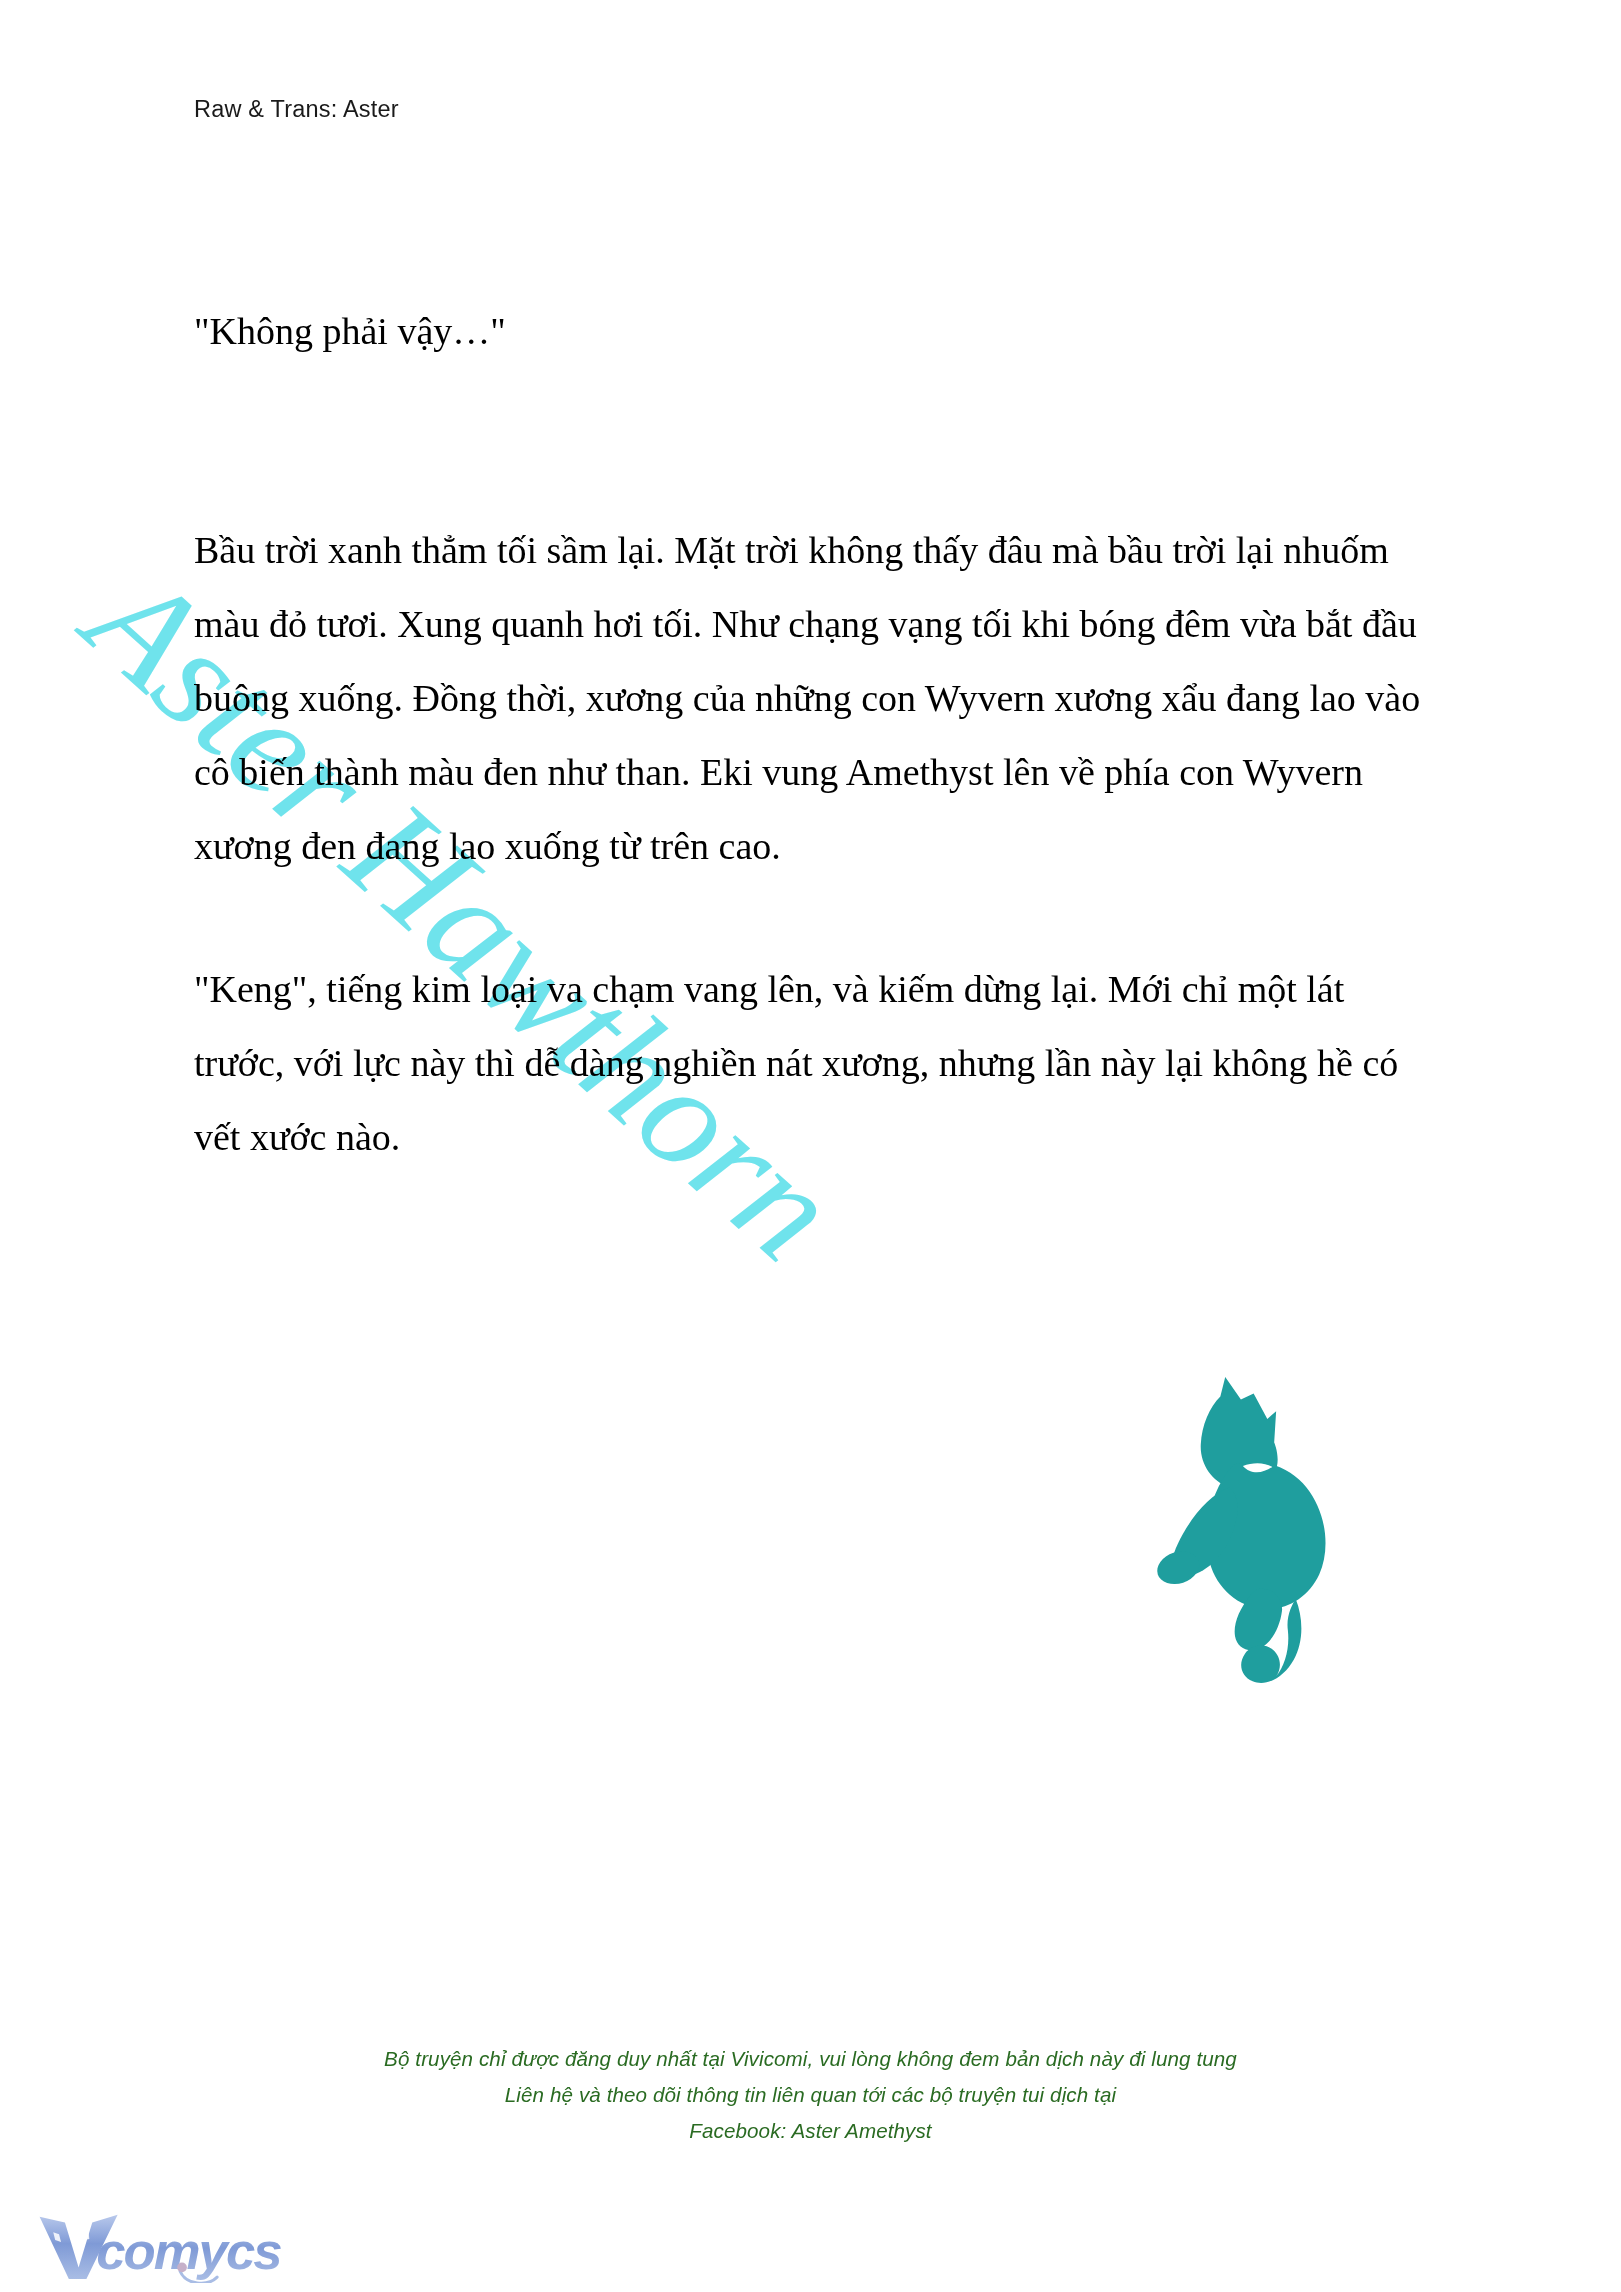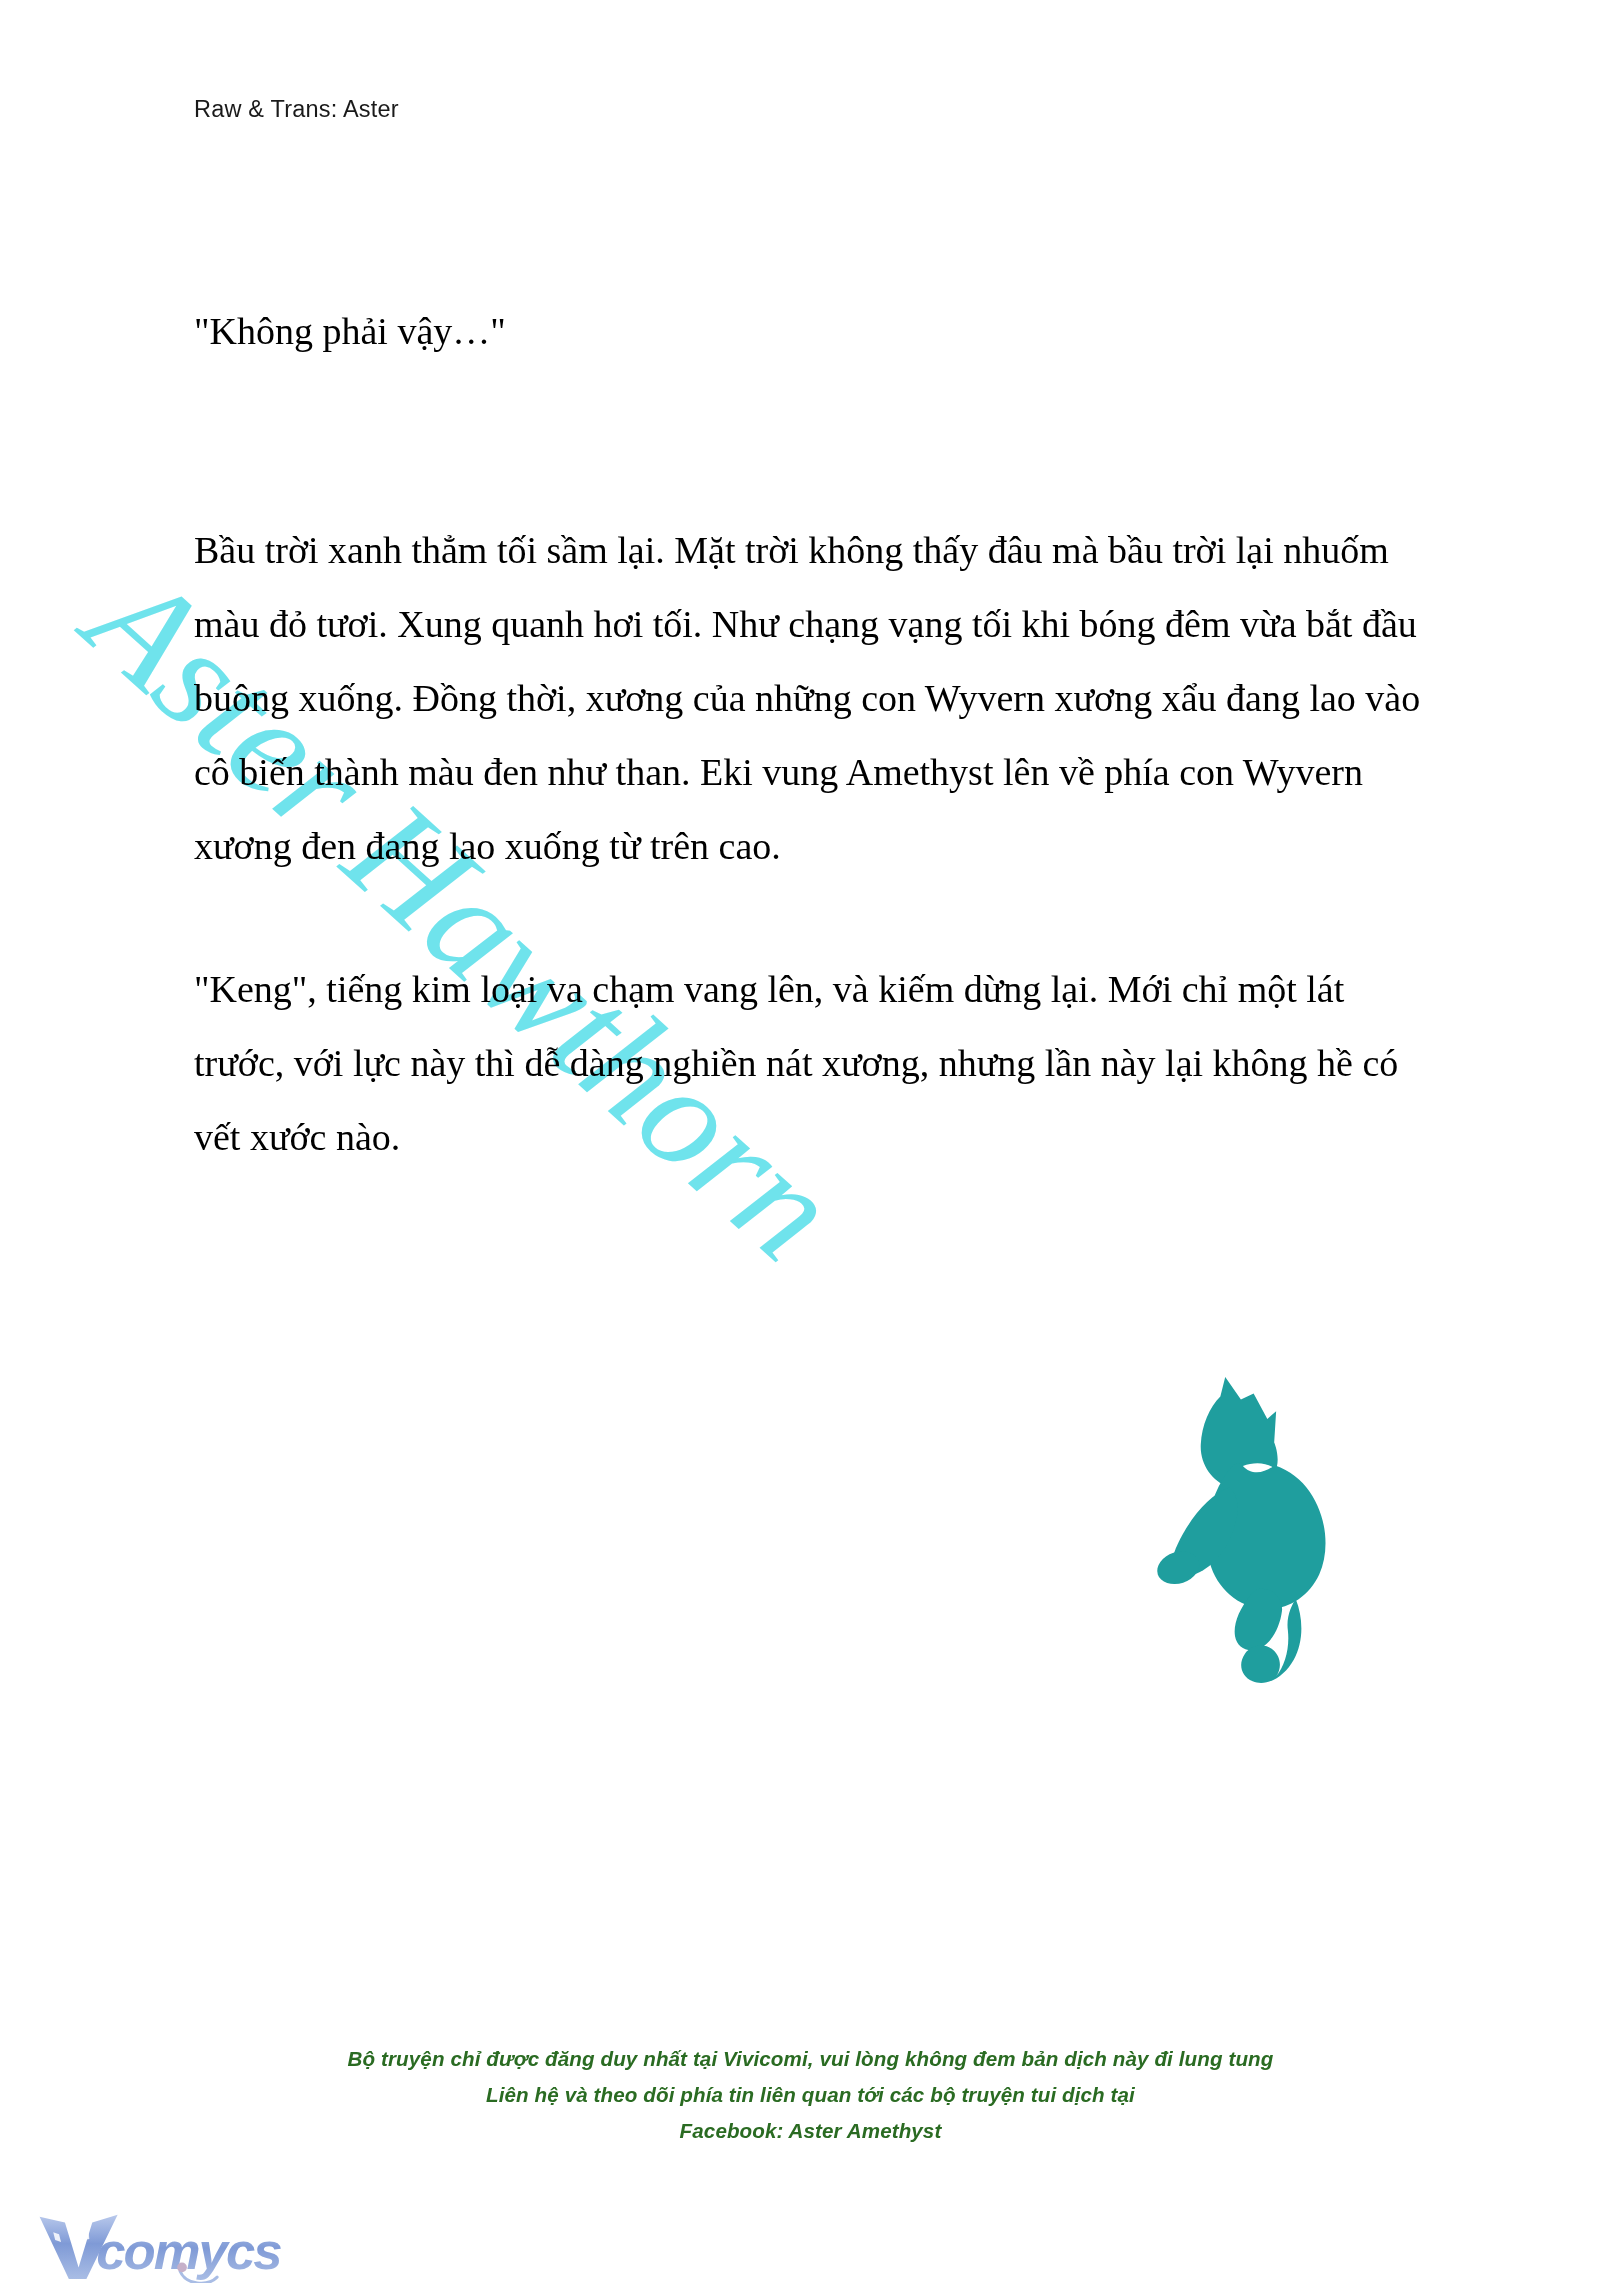--- a/index.html
+++ b/index.html
@@ -85,21 +85,21 @@
   .footer-notice {
     position: absolute;
     left: 0;
     right: 0;
     top: 2041px;
     text-align: center;
     z-index: 2;
   }
   .footer-line {
     font-family: "Liberation Sans", "DejaVu Sans", sans-serif;
-    font-weight: bold;
+    font-weight: normal;
     font-style: italic;
     font-size: 20.6px;
     line-height: 36px;
     color: #2a6b22;
     letter-spacing: 0.1px;
   }
 
   
   .vcomycs-logo {
     position: absolute;
@@ -176,21 +176,21 @@
                  C161 300 166 282 164 264
                  C162 250 168 238 172 232 Z"></path>
 
         <path d="M118 96 C128 92 140 92 148 97 C138 104 126 105 118 96 Z" fill="#ffffff"></path>
       </g>
     </svg>
   </div>
 
   <div class="footer-notice">
     <div class="footer-line">Bộ truyện chỉ được đăng duy nhất tại Vivicomi, vui lòng không đem bản dịch này đi lung tung</div>
-    <div class="footer-line">Liên hệ và theo dõi phía tin liên quan tới các bộ truyện tui dịch tại</div>
+    <div class="footer-line">Liên hệ và theo dõi thông tin liên quan tới các bộ truyện tui dịch tại</div>
     <div class="footer-line">Facebook: Aster Amethyst</div>
   </div>
 
   <div class="vcomycs-logo">
     <svg viewBox="0 0 260 82" width="255" height="80" xmlns="http://www.w3.org/2000/svg" aria-hidden="true">
       <defs>
         <linearGradient id="vgrad" x1="0" y1="0" x2="0" y2="1">
           <stop offset="0%" stop-color="#b9c9ec"></stop>
           <stop offset="45%" stop-color="#7f9ad6"></stop>
           <stop offset="100%" stop-color="#a9bde5"></stop>

